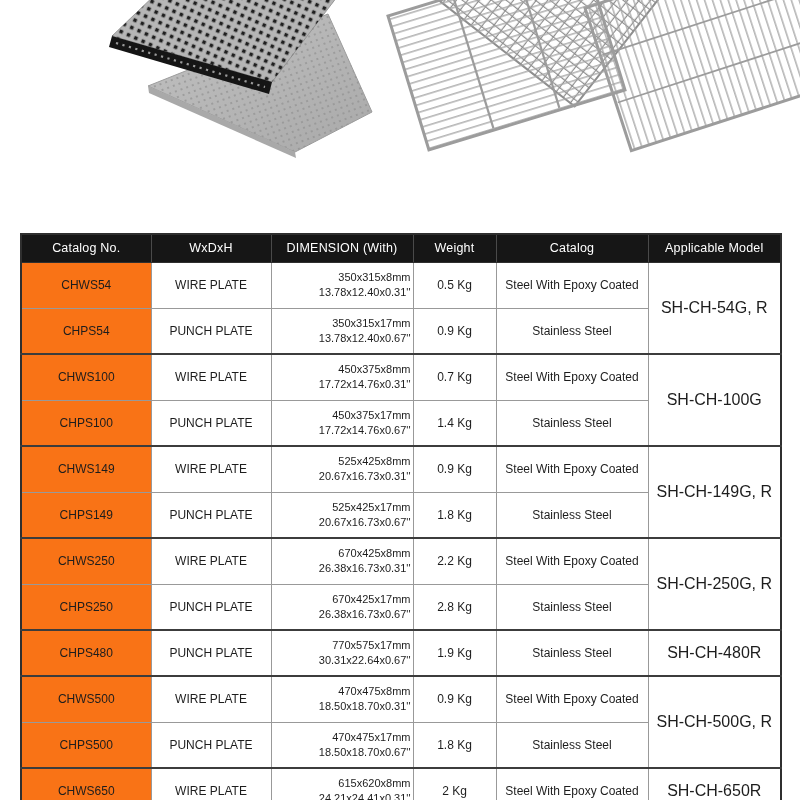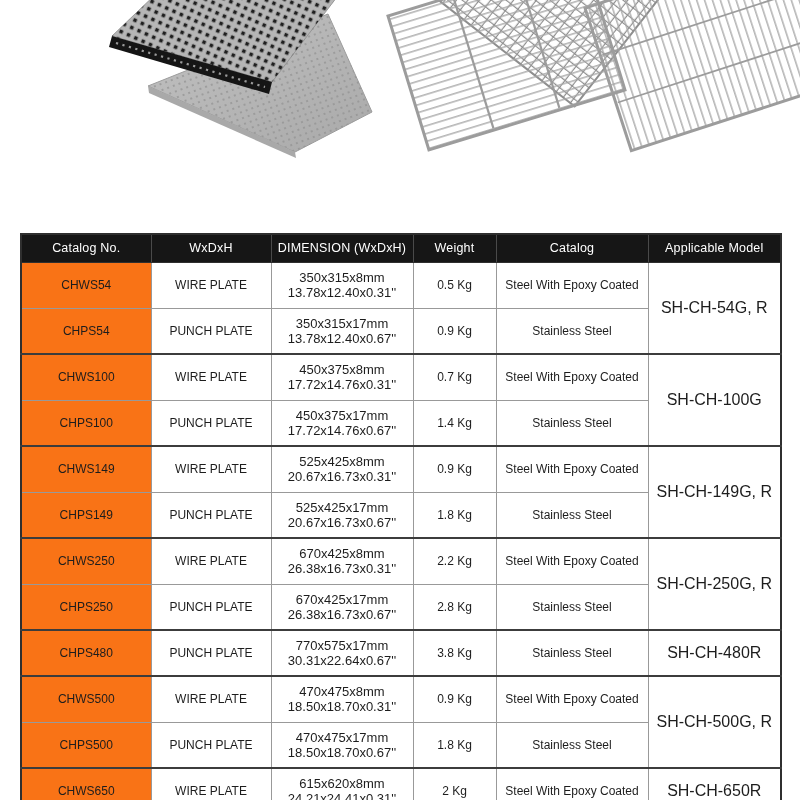--- a/index.html
+++ b/index.html
@@ -38,21 +38,21 @@
     border: 1px solid #999999;
     text-align: center;
     vertical-align: middle;
     font-size: 12px;
     color: #1d1d1d;
     padding: 0 2px;
     background: #ffffff;
   }
   table.spec td.cat { background: #f97316; }
   table.spec tr.gs td { border-top: 2px solid #3c3c3c; }
-  table.spec td.dim span { display: block; line-height: 15px; font-size: 13px; }
+  table.spec td.dim span { display: block; line-height: 15px; font-size: 11px; text-align: right; }
   table.spec td.model { font-size: 16px; }
 </style>
 </head>
 <body>
 
 <div class="photos">
   <svg width="800" height="175" viewBox="0 0 800 175">
     <defs>
       <linearGradient id="plateShade" x1="0" y1="0" x2="1" y2="1">
         <stop offset="0" stop-color="#c2c2c2"></stop>
@@ -116,21 +116,21 @@
       <col style="width:120px">
       <col style="width:142px">
     <col style="width:83px">
       <col style="width:152px">
       <col style="width:133px">
   </colgroup>
   <thead>
     <tr>
       <th>Catalog No.</th>
       <th>WxDxH</th>
-      <th>DIMENSION (WxDxH)</th>
+      <th>DIMENSION (With)</th>
       <th>Weight</th>
       <th>Catalog</th>
       <th>Applicable Model</th>
     </tr>
   </thead>
   <tbody>
 
     <tr>
       <td class="cat">CHWS54</td>
       <td>WIRE PLATE</td>
@@ -219,21 +219,21 @@
       <td>Stainless Steel</td>
     </tr>
 
     <tr class="gs">
       <td class="cat">CHPS480</td>
       <td>PUNCH PLATE</td>
       <td class="dim">
         <span>770x575x17mm</span>
         <span>30.31x22.64x0.67''</span>
       </td>
-      <td>3.8 Kg</td>
+      <td>1.9 Kg</td>
       <td>Stainless Steel</td>
       <td class="model">SH-CH-480R</td>
     </tr>
 
     <tr class="gs">
       <td class="cat">CHWS500</td>
       <td>WIRE PLATE</td>
       <td class="dim">
         <span>470x475x8mm</span>
         <span>18.50x18.70x0.31''</span>

